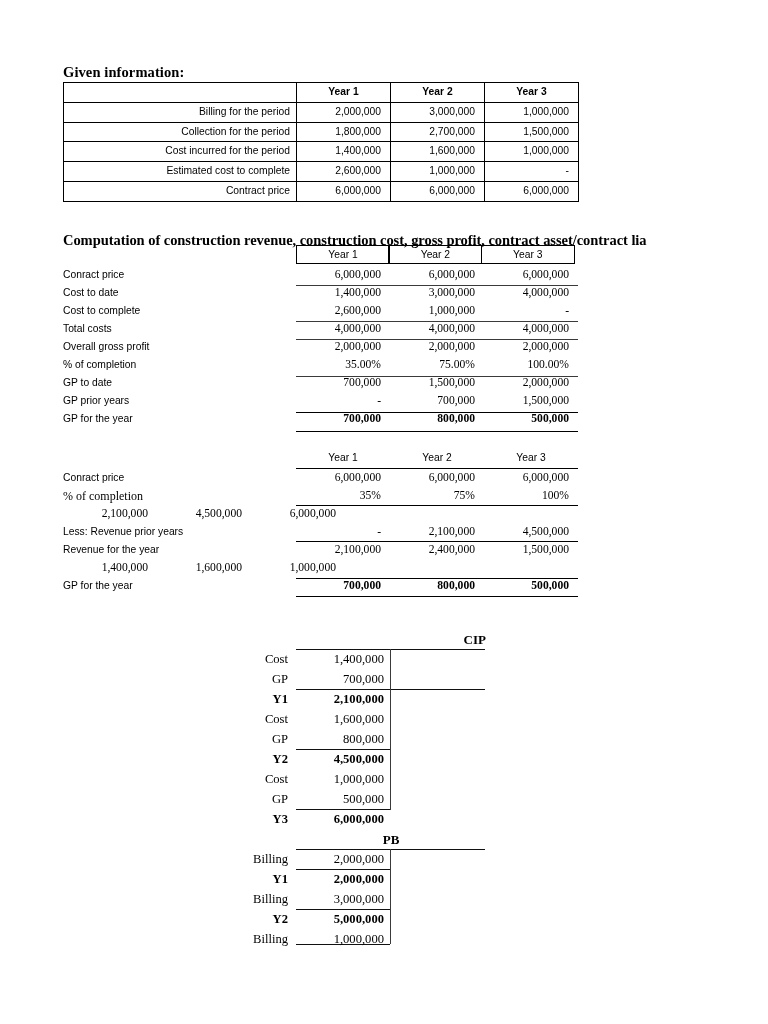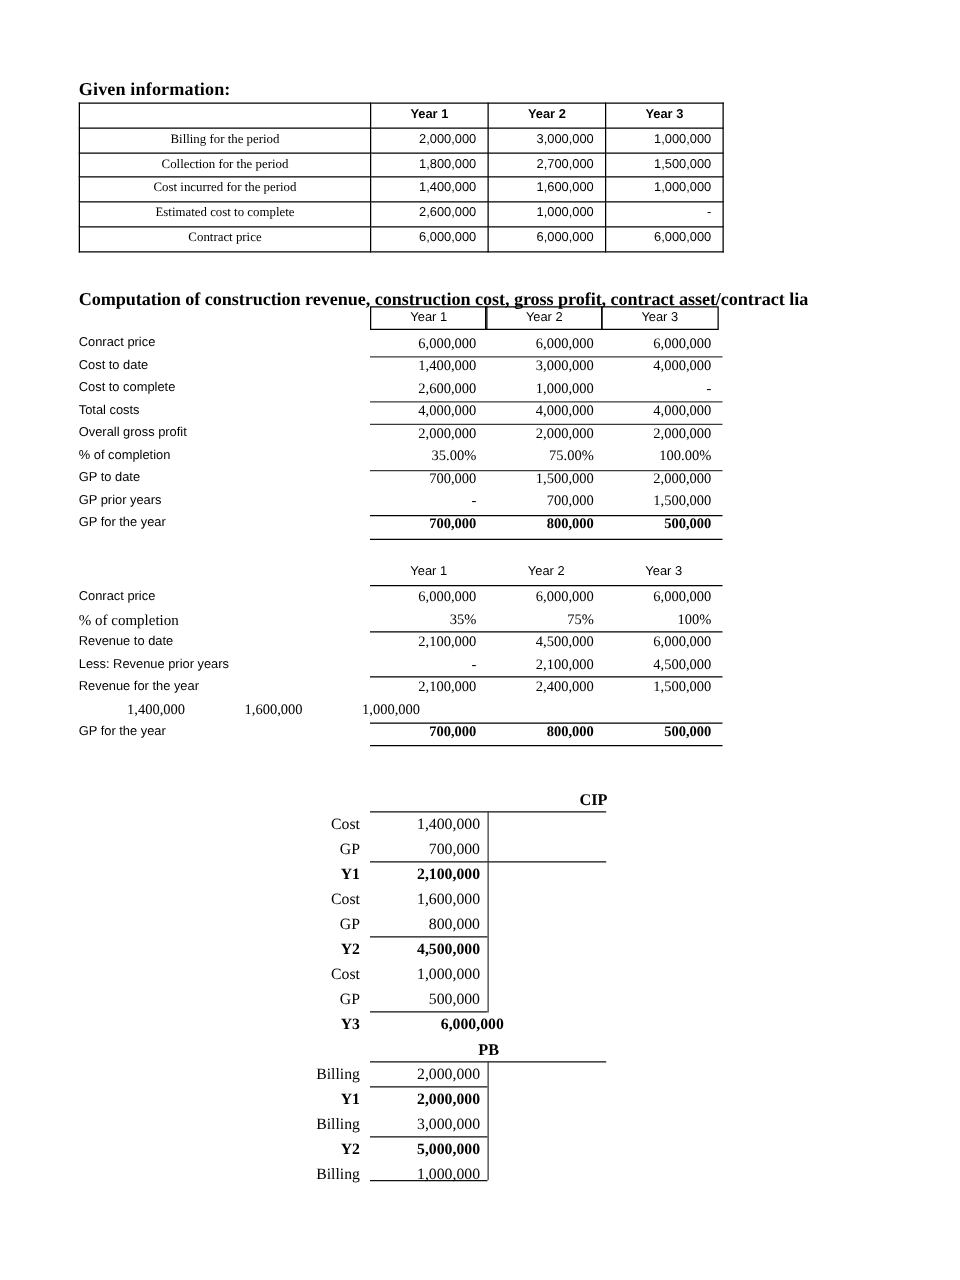--- a/index.html
+++ b/index.html
@@ -39,21 +39,21 @@
   }
   table.given th, table.given td {
     border: 1px solid #000000;
     padding: 3px 6px 4px 6px;
     height: 18px;
     line-height: 1.15;
     font-weight: normal;
     vertical-align: middle;
   }
   table.given th { font-weight: bold; text-align: center; }
-  table.given td.lbl { text-align: center; font-family: Liberation Serif, serif; }
+  table.given td.lbl { text-align: right; }
   table.given td.num { text-align: right; padding-right: 9px; }
   table.given col.c0 { width: 233px; }
   table.given col.c1 { width: 94px; }
   table.given col.c2 { width: 94px; }
   table.given col.c3 { width: 94px; }
 
   
   .sec2-title {
     position: absolute;
     left: 63px;
@@ -326,21 +326,20 @@
     <div class="cell">6,000,000</div>
     <div class="cell">6,000,000</div>
   </div>
   <div class="row">
     <div class="lbl serif">% of completion</div>
     <div class="cell">35%</div>
     <div class="cell">75%</div>
     <div class="cell">100%</div>
   </div>
   <div class="row">
-    <div class="lbl">Revenue to date</div>
     <div class="cell">2,100,000</div>
     <div class="cell">4,500,000</div>
     <div class="cell">6,000,000</div>
   </div>
   <div class="row">
     <div class="lbl">Less: Revenue prior years</div>
     <div class="cell">-</div>
     <div class="cell">2,100,000</div>
     <div class="cell">4,500,000</div>
   </div>
@@ -407,21 +406,21 @@
     <div class="tval b">4,500,000</div>
   </div>
   <div class="trow" style="left:230px; top:769px;">
     <div class="tname">Cost</div>
     <div class="tval">1,000,000</div>
   </div>
   <div class="trow" style="left:230px; top:789px;">
     <div class="tname">GP</div>
     <div class="tval">500,000</div>
   </div>
-  <div class="trow" style="left:230px; top:809px;gap:19px;">
+  <div class="trow" style="left:230px; top:809px;">
     <div class="tname b">Y3</div>
     <div class="tval b">6,000,000</div>
   </div>
 </div>
 
 <div class="tacct">
   <div class="tlabel" style="left:296px; top:832px;">PB</div>
 
   <div class="hline" style="left:296px; top:849px; width:189px;"></div>
   <div class="hline" style="left:296px; top:869px; width:94px;"></div>

